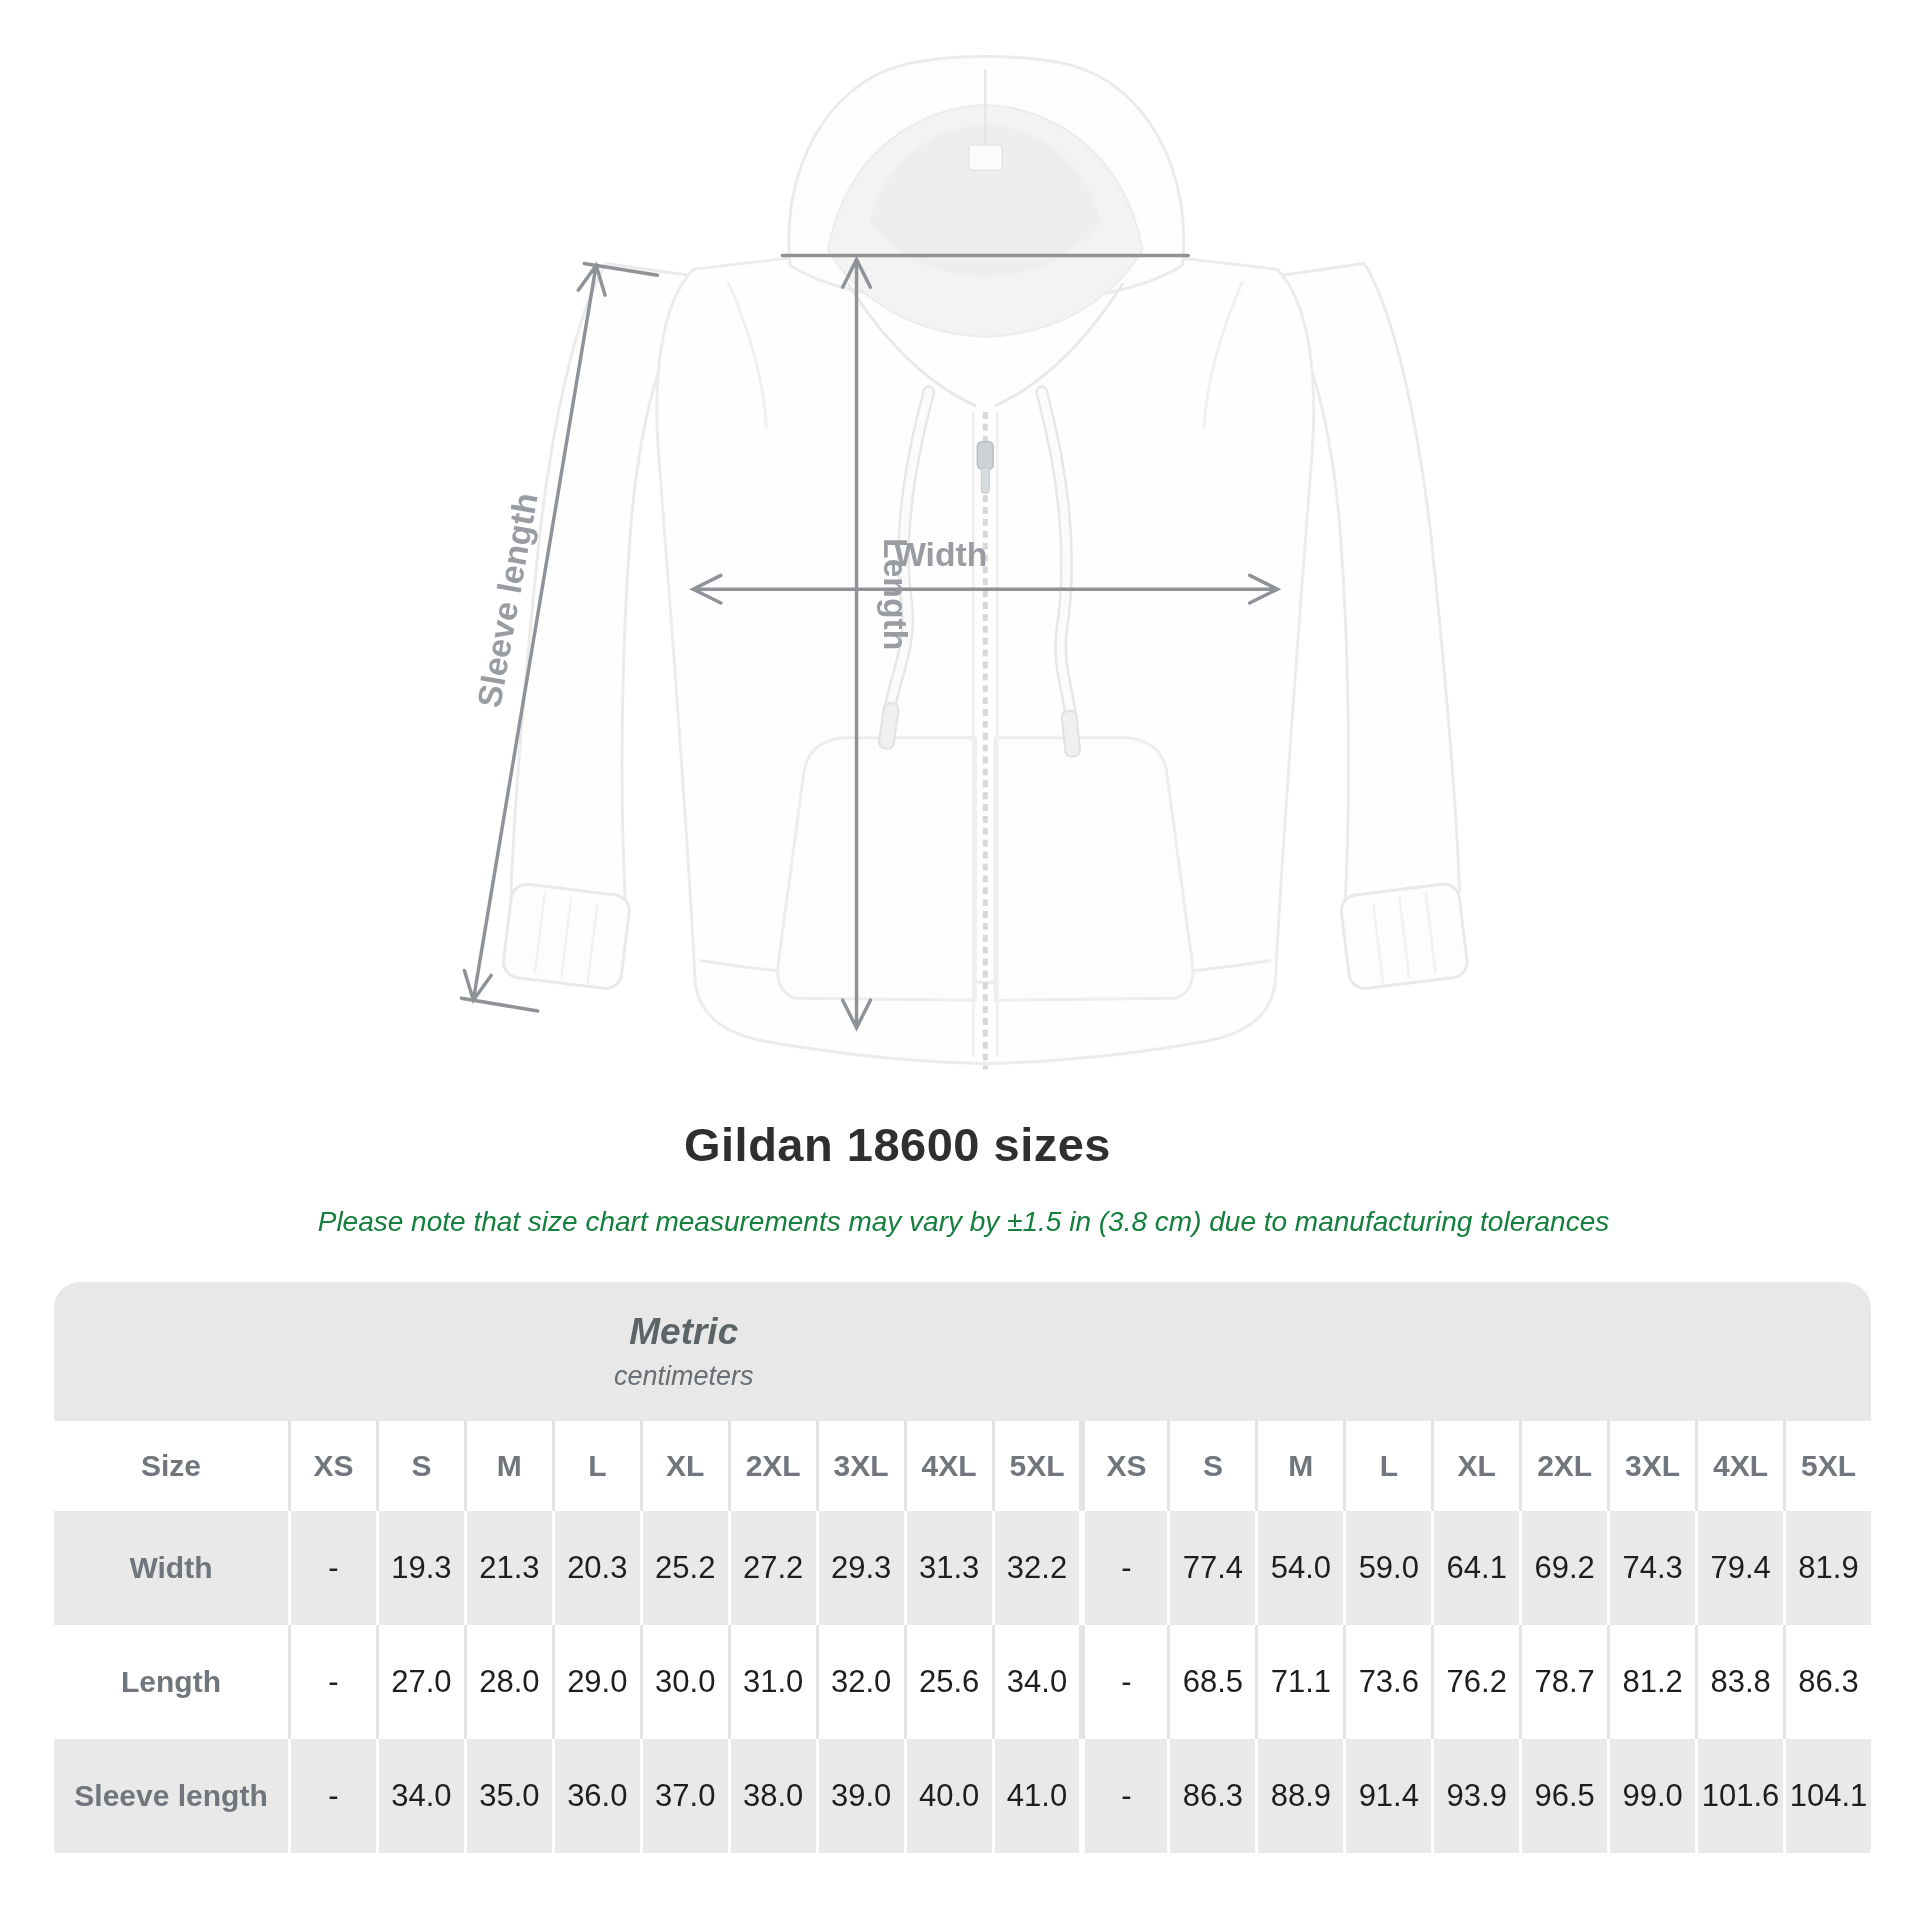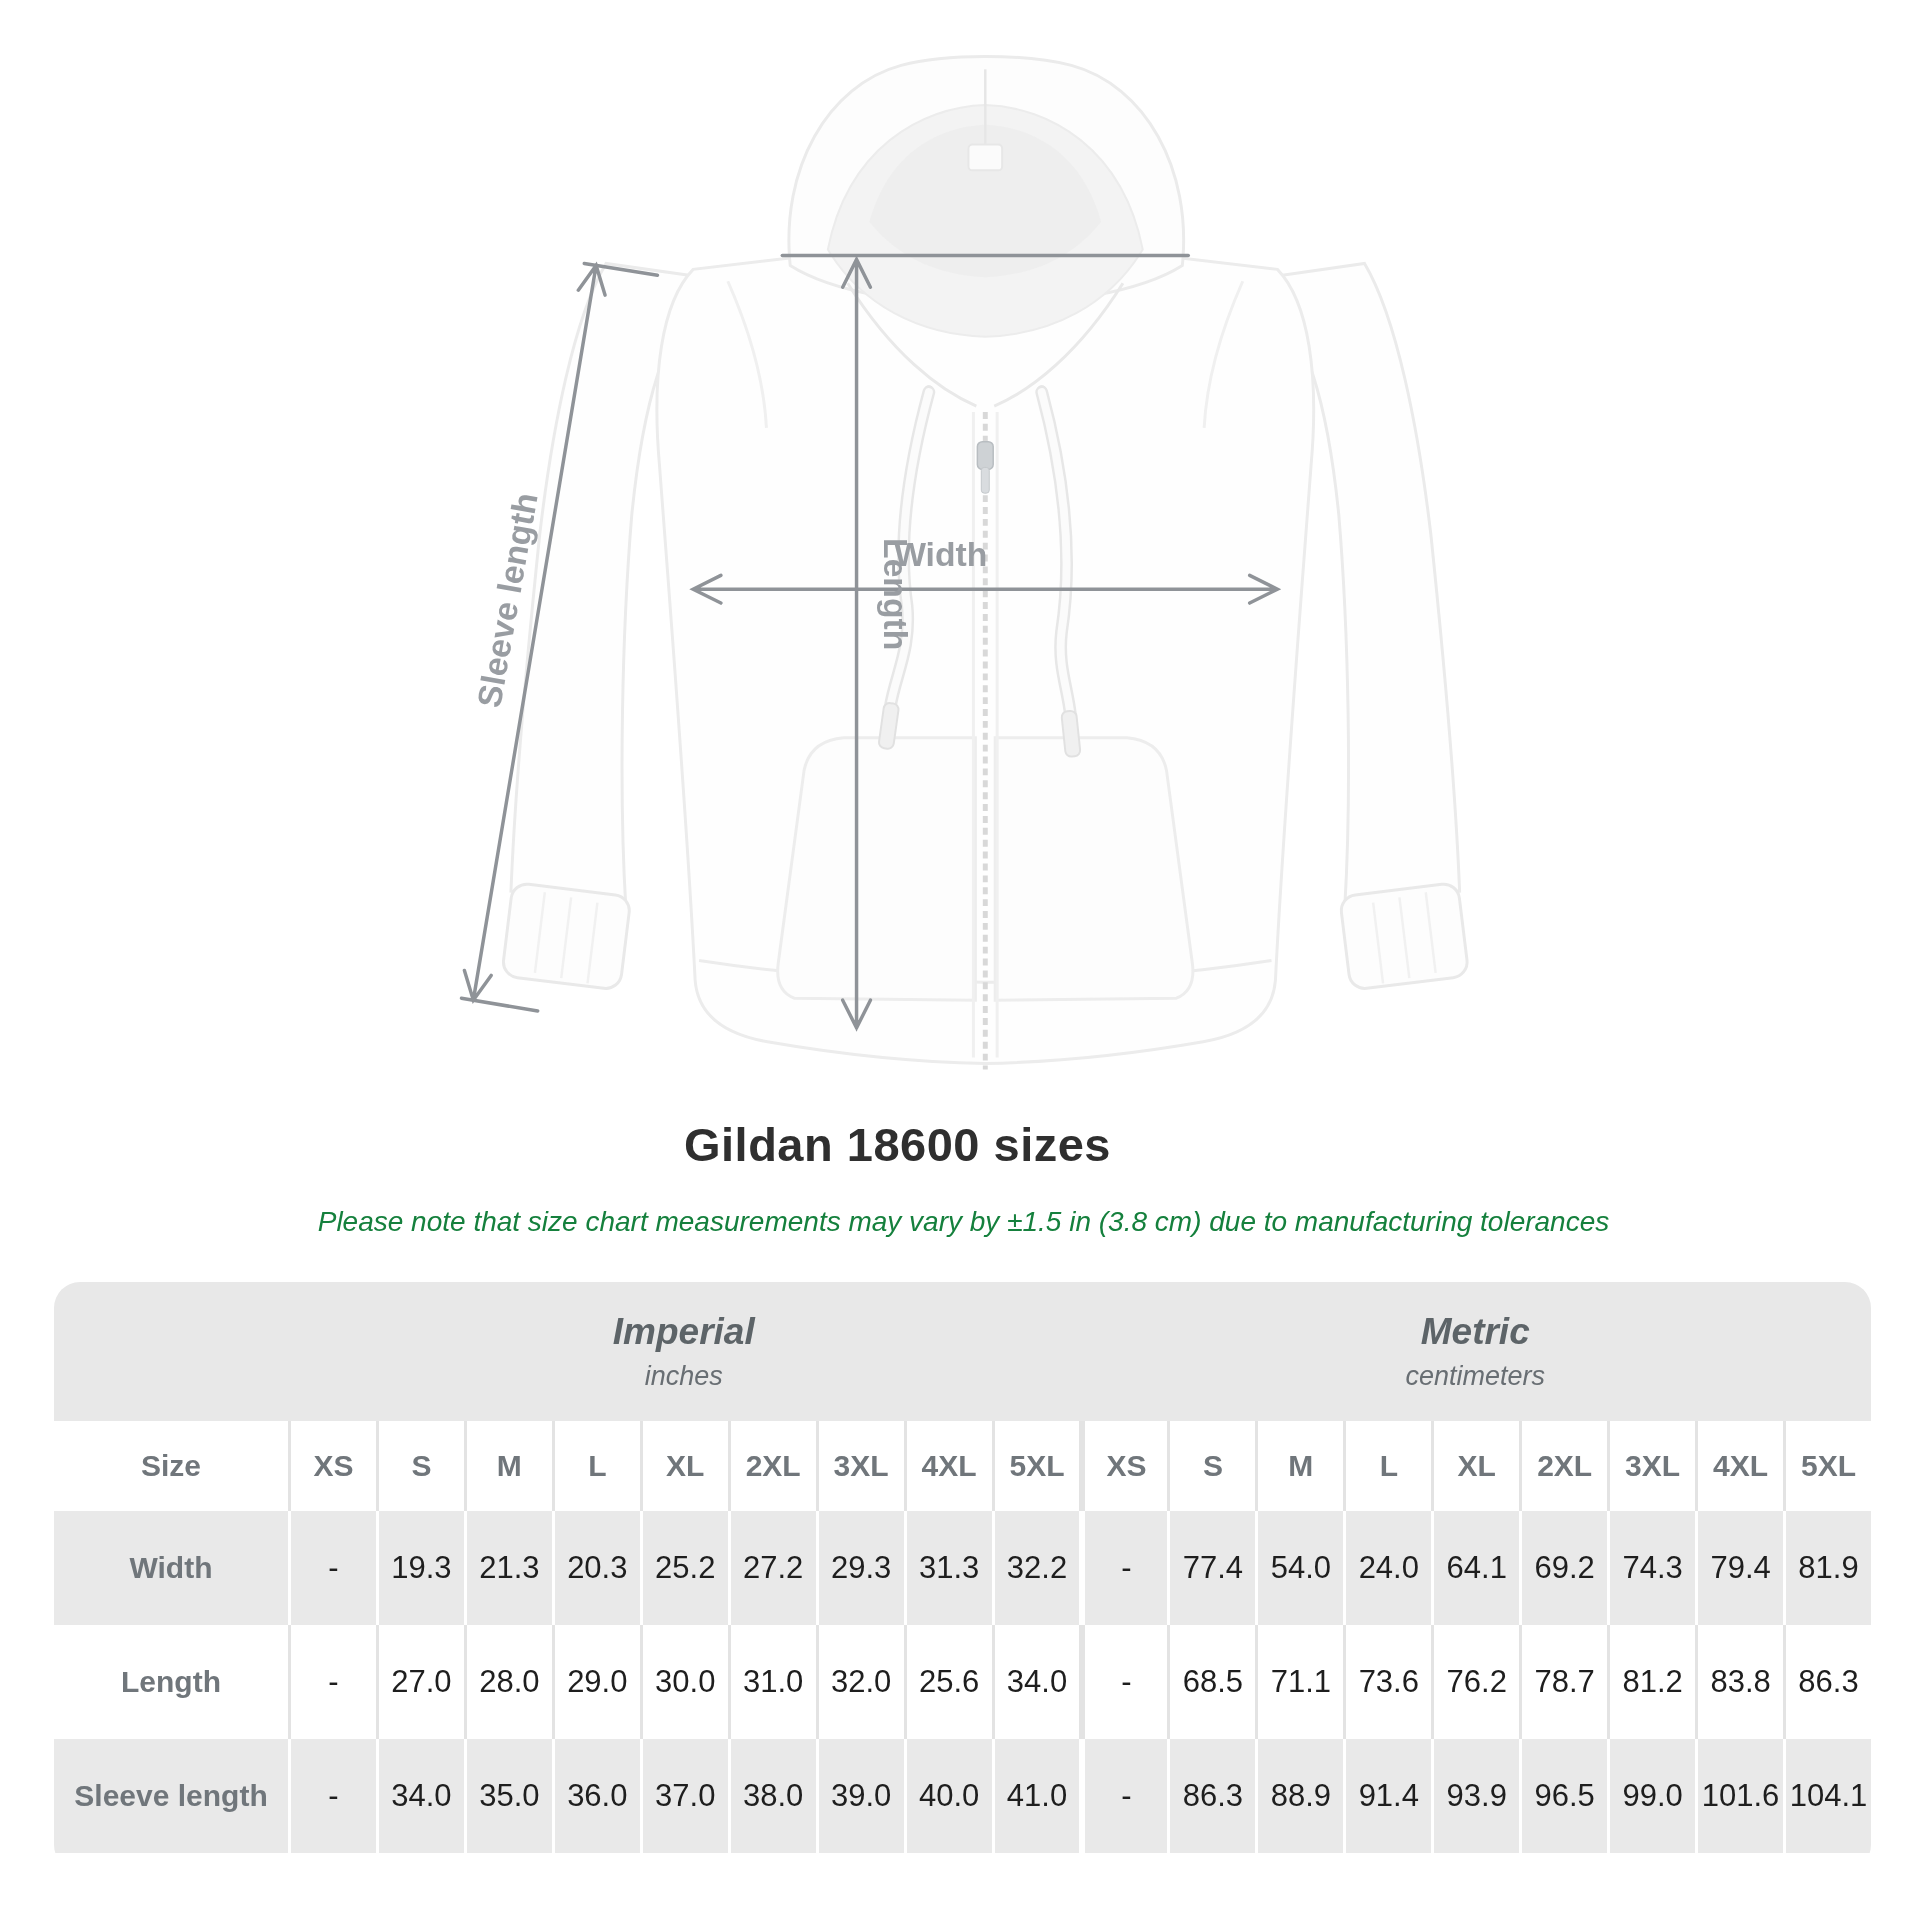--- a/index.html
+++ b/index.html
@@ -105,24 +105,20 @@
   </g>
 </svg>
 
 <div class="page-title">Gildan 18600 sizes</div>
 <div class="page-subtitle">Please note that size chart measurements may vary by ±1.5 in (3.8 cm) due to manufacturing tolerances</div>
 
 <div class="size-table">
 
   <div class="trow group-row">
     <div class="c"></div>
-    <div class="gcell">
-      <div class="gname">Imperial</div>
-      <div class="gunit">inches</div>
-    </div>
     <div class="gcell">
       <div class="gname">Metric</div>
       <div class="gunit">centimeters</div>
     </div>
   </div>
 
   <div class="trow head-row">
     <div class="c lab">Size</div>
     <div class="c b lab">XS</div>
     <div class="c b lab">S</div>
@@ -151,21 +147,21 @@
     <div class="c b val">21.3</div>
     <div class="c b val">20.3</div>
     <div class="c b val">25.2</div>
     <div class="c b val">27.2</div>
     <div class="c b val">29.3</div>
     <div class="c b val">31.3</div>
     <div class="c b val">32.2</div>
     <div class="c b m0 val">-</div>
     <div class="c b val">77.4</div>
     <div class="c b val">54.0</div>
-    <div class="c b val">24.0</div>
+    <div class="c b val">59.0</div>
     <div class="c b val">64.1</div>
     <div class="c b val">69.2</div>
     <div class="c b val">74.3</div>
     <div class="c b val">79.4</div>
     <div class="c b val">81.9</div>
   </div>
 
   <div class="trow data-row white">
     <div class="c lab">Length</div>
     <div class="c b val">-</div>

